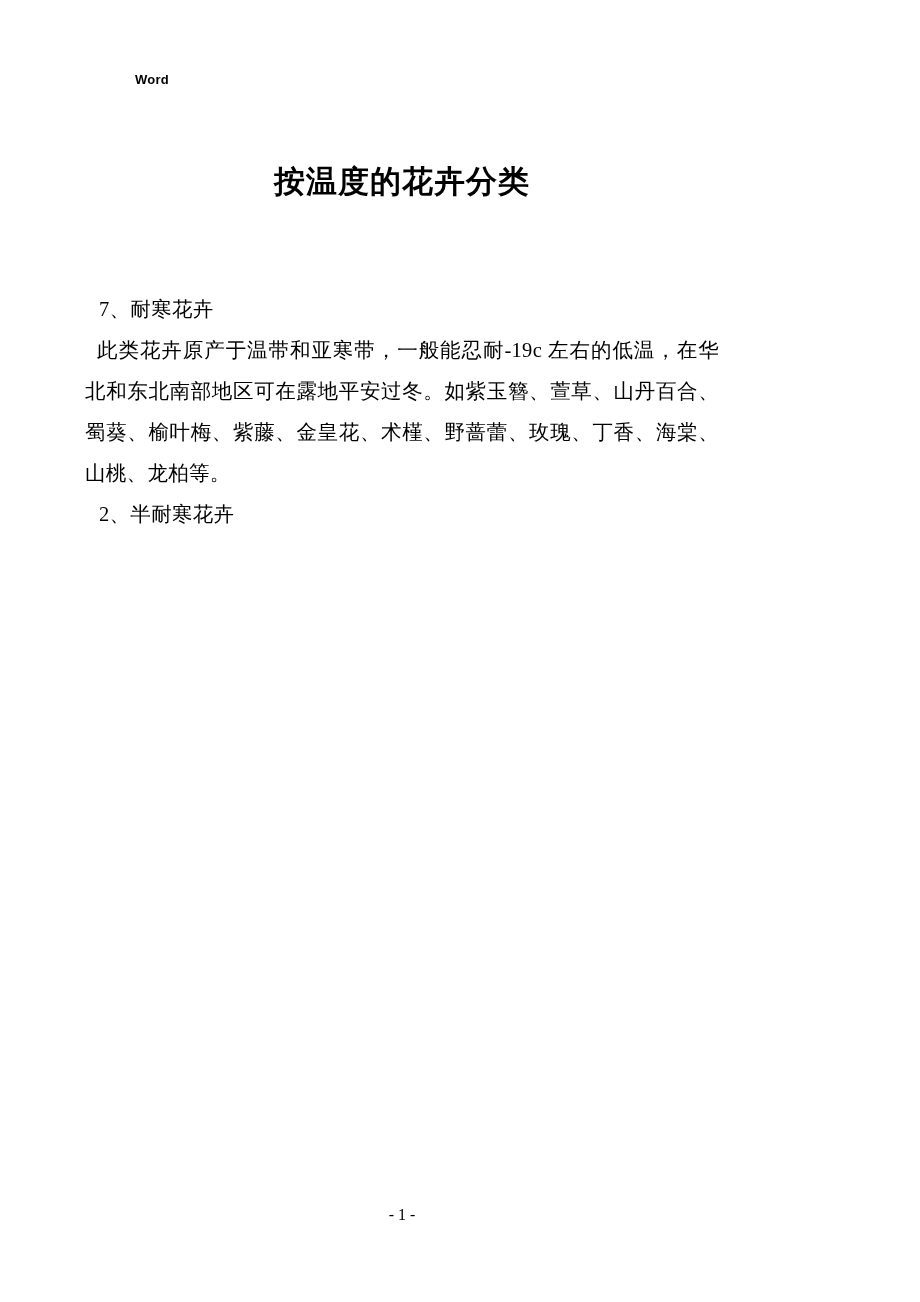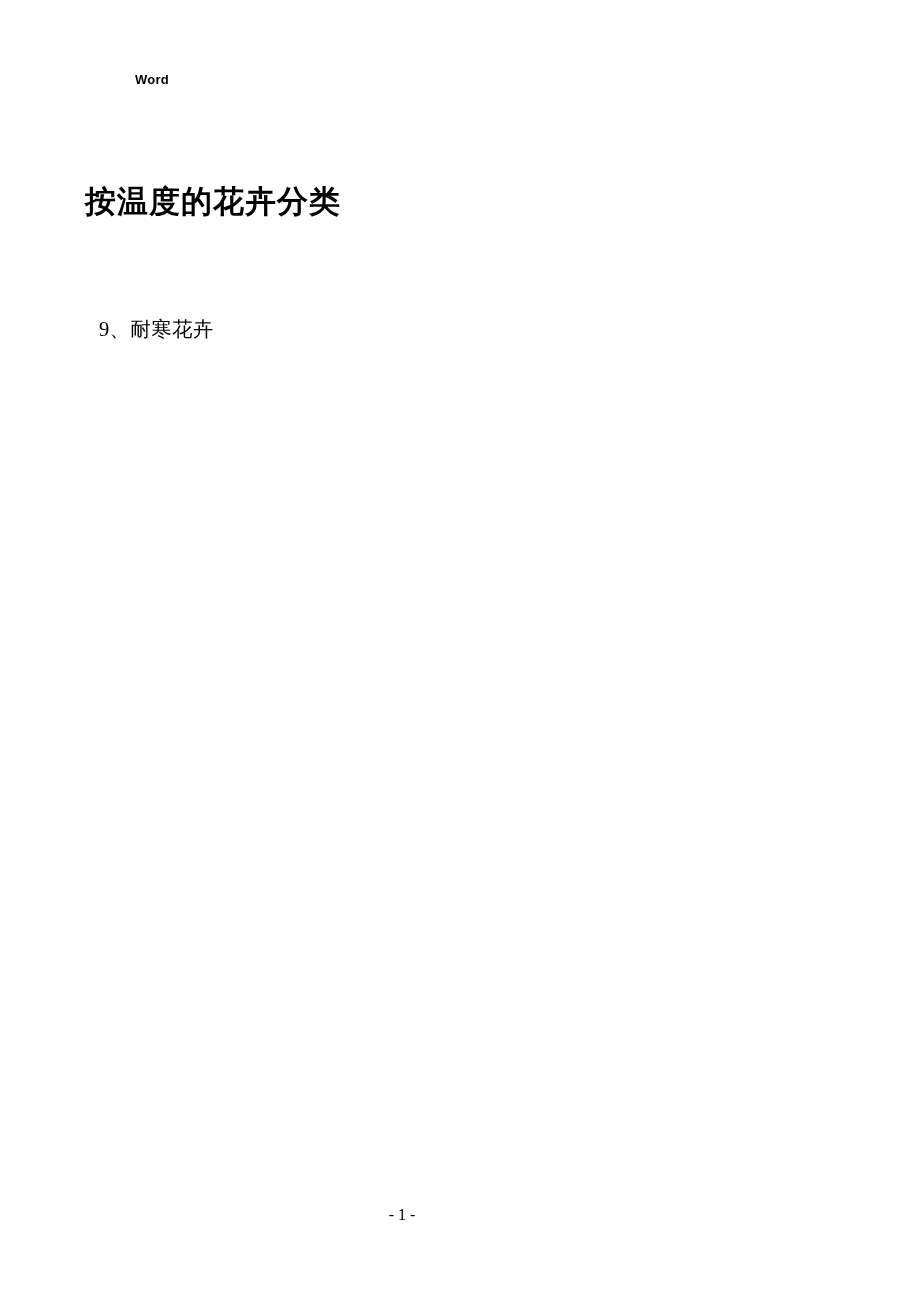--- a/index.html
+++ b/index.html
@@ -24,25 +24,25 @@
   }
   .header-label {
     font-family: "Liberation Sans", sans-serif;
     font-size: 13px;
     font-weight: bold;
     color: #000;
     letter-spacing: 0.2px;
     margin: 12px 0 0 50px;
   }
   .doc-title {
-    text-align: left;
+    text-align: center;
     font-size: 31px;
     font-weight: bold;
     letter-spacing: 1px;
-    margin-top: 94px;
+    margin-top: 74px;
     margin-bottom: 0;
     font-family: "Liberation Serif", "DejaVu Serif", serif;
   }
   .body-block {
     margin-top: 86px;
   }
   p.para {
     font-size: 20.5px;
     line-height: 41px;
     margin: 0;
@@ -69,18 +69,20 @@
 </head>
 <body>
 
 <div class="page">
 
   <div class="header-label">Word</div>
 
   <h1 class="doc-title">按温度的花卉分类</h1>
 
   <div class="body-block">
-    <p class="para heading-line">9、耐寒花卉</p>
+    <p class="para heading-line">7、耐寒花卉</p>
+    <p class="para indent">此类花卉原产于温带和亚寒带，一般能忍耐-19c 左右的低温，在华北和东北南部地区可在露地平安过冬。如紫玉簪、萱草、山丹百合、蜀葵、榆叶梅、紫藤、金皇花、术槿、野蔷蕾、玫瑰、丁香、海棠、山桃、龙柏等。</p>
+    <p class="para heading-line">2、半耐寒花卉</p>
   </div>
 
   <div class="footer">- 1 -</div>
 
 </div>
 
 </body></html>

